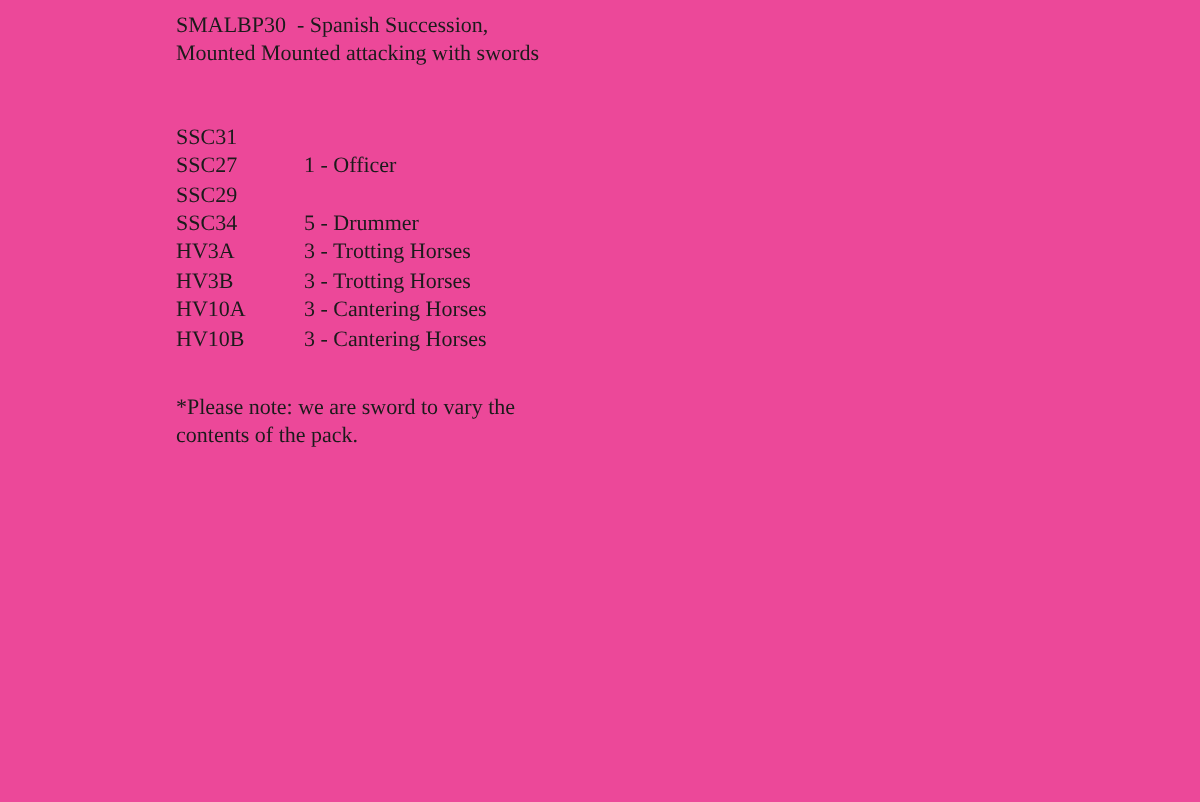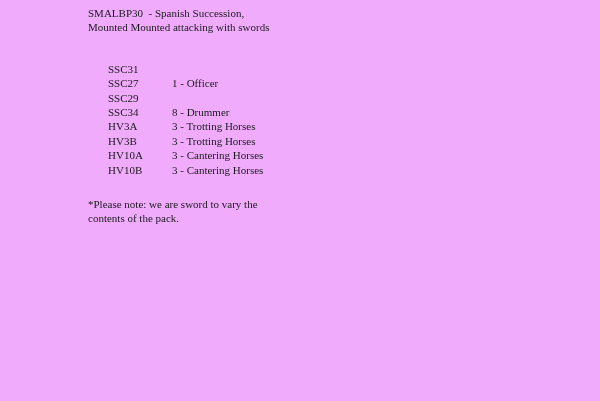--- a/index.html
+++ b/index.html
@@ -4,39 +4,38 @@
 <style>
   html, body {
     margin: 0;
     padding: 0;
     background: #ffffff;
   }
   .page {
     position: relative;
     width: 600px;
     height: 401px;
-    background: #f0abfc;
+    background: #ec4899;
     overflow: hidden;
     font-family: "Liberation Serif", "DejaVu Serif", serif;
     font-size: 11px;
     line-height: 14.4px;
     color: #1b1b1b;
   }
   .content {
     position: absolute;
     left: 88px;
     top: 6px;
     width: 420px;
   }
   .line {
     white-space: pre-wrap; 
   }
   .list {
     margin-top: 27px;
-    margin-left: 20px;
   }
   .row {
     display: flex;
   }
   .row .code {
     width: 64px;
     flex: 0 0 64px;
   }
   .note {
     margin-top: 20px;
@@ -59,21 +58,21 @@
       </div>
       <div class="row">
         <span class="code">SSC27</span>
         <span class="desc">1 - Officer</span>
       </div>
       <div class="row">
         <span class="code">SSC29</span>
       </div>
       <div class="row">
         <span class="code">SSC34</span>
-        <span class="desc">8 - Drummer</span>
+        <span class="desc">5 - Drummer</span>
       </div>
       <div class="row">
         <span class="code">HV3A</span>
         <span class="desc">3 - Trotting Horses</span>
       </div>
       <div class="row">
         <span class="code">HV3B</span>
         <span class="desc">3 - Trotting Horses</span>
       </div>
       <div class="row">

